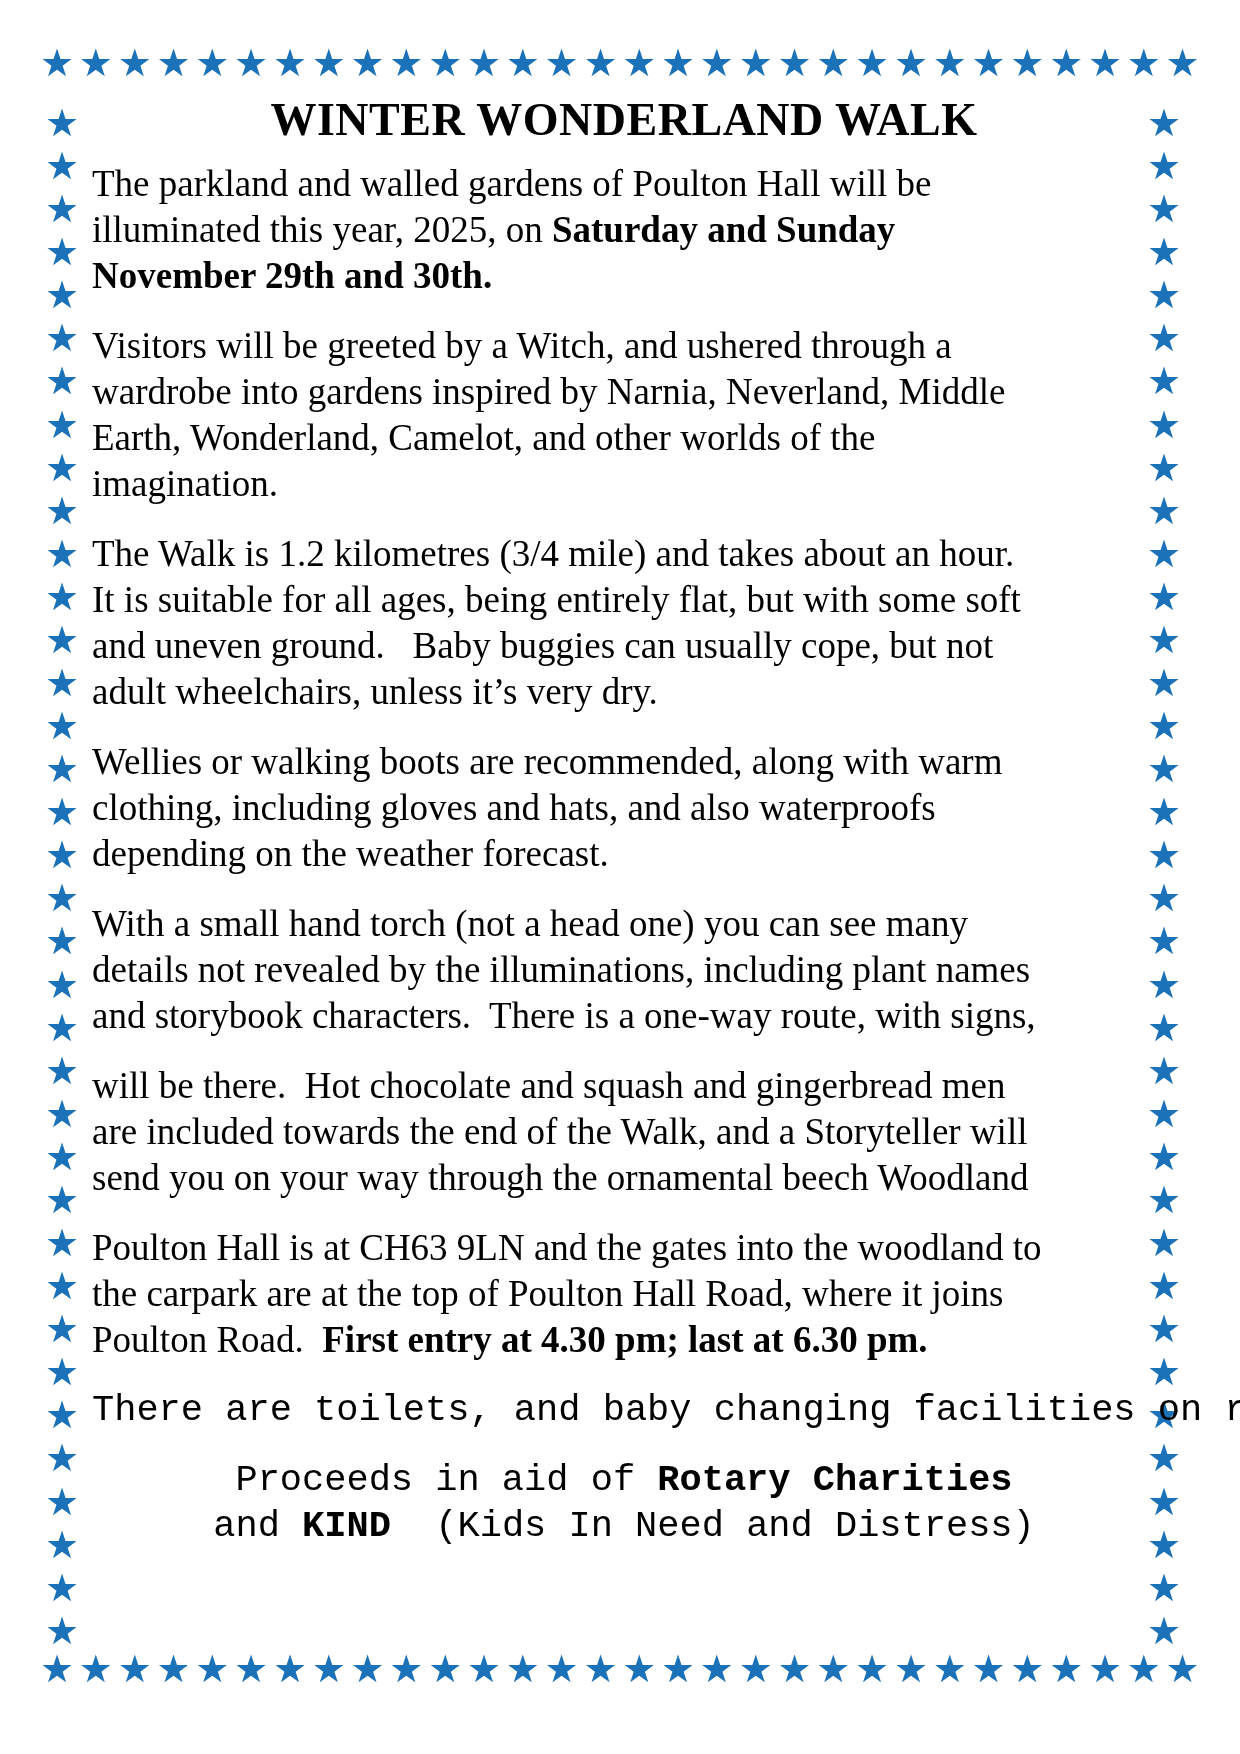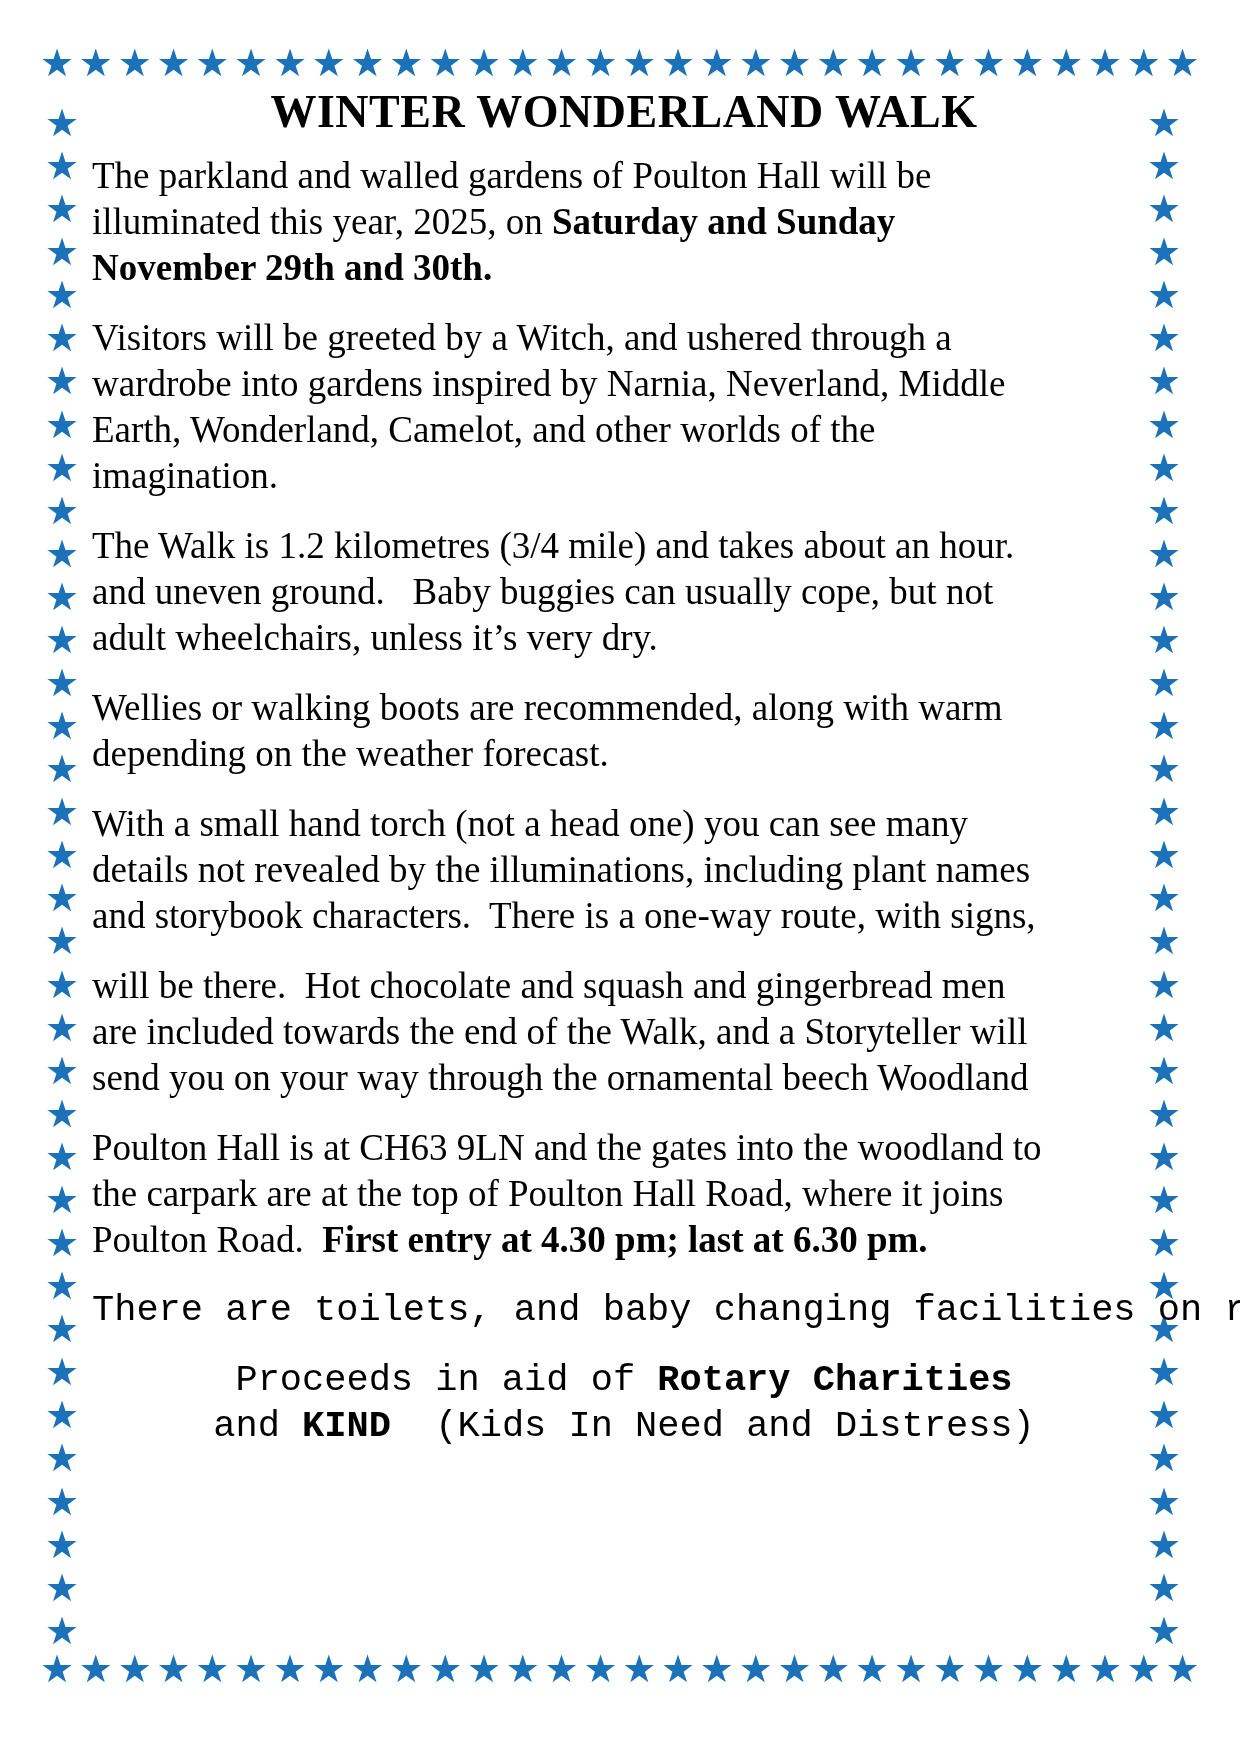--- a/index.html
+++ b/index.html
@@ -48,21 +48,21 @@
     line-height: 1;
     color: var(--star-color);
   }
   .star-col.left { left: 40px; }
   .star-col.right { right: 54px; }
   .star { display: inline-block; }
 
   
   .content {
     position: absolute;
-    top: 86px;
+    top: 94px;
     left: 92px;
     width: 1064px;
   }
   h1.title {
     margin: 0;
     font-size: 46px;
     font-weight: bold;
     line-height: 1.15;
     text-align: center;
     letter-spacing: 0.5px;
@@ -231,25 +231,27 @@
           <div class="line"><span class="run bold">November 29th and 30th.</span></div>
         </div>
         <div class="para">
           <div class="line"><span class="run">Visitors will be greeted by a Witch, and ushered through a</span></div>
           <div class="line"><span class="run">wardrobe into gardens inspired by Narnia, Neverland, Middle</span></div>
           <div class="line"><span class="run">Earth, Wonderland, Camelot, and other worlds of the</span></div>
           <div class="line"><span class="run">imagination.</span></div>
         </div>
         <div class="para">
           <div class="line"><span class="run">The Walk is 1.2 kilometres (3/4 mile) and takes about an hour.</span></div>
+          <div class="line"><span class="run">It is suitable for all ages, being entirely flat, but with some soft</span></div>
           <div class="line"><span class="run">and uneven ground.   Baby buggies can usually cope, but not</span></div>
           <div class="line"><span class="run">adult wheelchairs, unless it’s very dry.</span></div>
         </div>
         <div class="para">
           <div class="line"><span class="run">Wellies or walking boots are recommended, along with warm</span></div>
+          <div class="line"><span class="run">clothing, including gloves and hats, and also waterproofs</span></div>
           <div class="line"><span class="run">depending on the weather forecast.</span></div>
         </div>
         <div class="para">
           <div class="line"><span class="run">With a small hand torch (not a head one) you can see many</span></div>
           <div class="line"><span class="run">details not revealed by the illuminations, including plant names</span></div>
           <div class="line"><span class="run">and storybook characters.  There is a one-way route, with signs,</span></div>
         </div>
         <div class="para">
           <div class="line"><span class="run">will be there.  Hot chocolate and squash and gingerbread men</span></div>
           <div class="line"><span class="run">are included towards the end of the Walk, and a Storyteller will</span></div>

